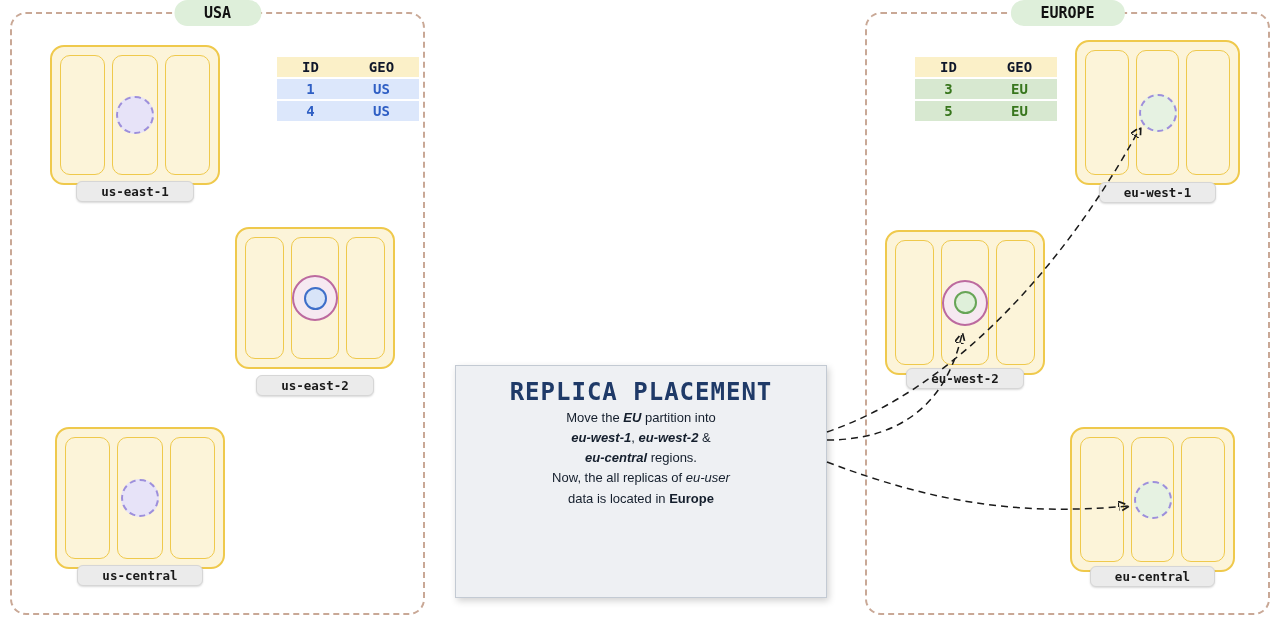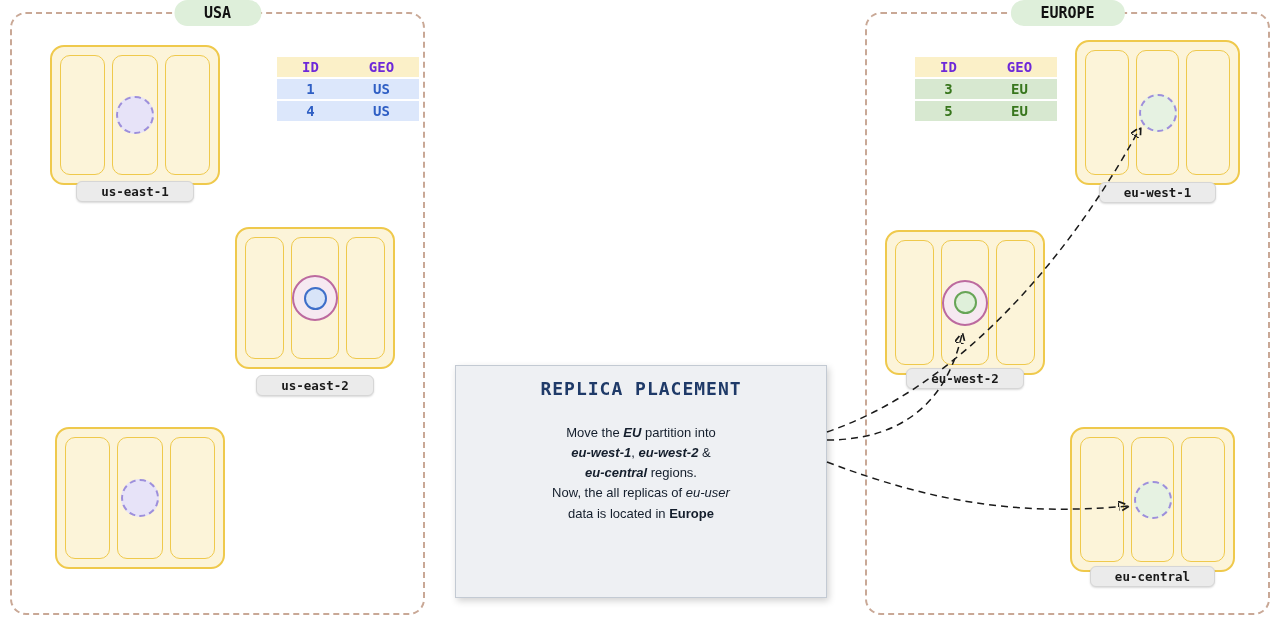--- a/index.html
+++ b/index.html
@@ -37,30 +37,30 @@
   .marker-inner.us{border:2px solid var(--inner-us-border);background:var(--inner-us-fill);}
   .marker-inner.eu{border:2px solid var(--inner-eu-border);background:var(--inner-eu-fill);}
 
   .node-label{position:absolute;text-align:center;}
   .node-label span{display:inline-block;background:#EBEBEB;border:1px solid #D6D6D6;
     border-radius:6px;padding:2px 24px;font-family:"DejaVu Sans Mono",monospace;
     font-weight:bold;font-size:12.5px;color:#1a1a1a;box-shadow:0 1px 2px rgba(0,0,0,.15);}
 
   table.geo-table{position:absolute;border-collapse:separate;border-spacing:0 2px;
     font-family:"DejaVu Sans Mono",monospace;font-weight:bold;font-size:14px;}
-  .geo-table th{background:var(--table-header-bg);color:#6d28d9;padding:2px 25px;text-align:right;}
+  .geo-table th{background:var(--table-header-bg);color:#0f172a;padding:2px 25px;text-align:right;}
   .geo-table.us td{background:var(--us-row-bg);color:var(--us-text);}
   .geo-table.eu td{background:var(--eu-row-bg);color:var(--eu-text);}
   .geo-table td{padding:2px 10px;text-align:center;}
 
   .callout{position:absolute;left:455px;top:365px;width:372px;height:233px;
     background:var(--callout-bg);border:1px solid #C3CAD3;box-shadow:2px 3px 7px rgba(0,0,0,.18);
     padding:12px 14px;text-align:center;}
-  .callout-title{font-family:"DejaVu Sans Mono",monospace;font-weight:bold;font-size:18px;
-    letter-spacing:1px;color:var(--title-color);margin-bottom:24px;}
+  .callout-title{font-family:"DejaVu Sans Mono",monospace;font-weight:bold;font-size:24px;
+    letter-spacing:1px;color:var(--title-color);margin-bottom:2px;}
   .callout-body{font-size:13px;line-height:1.55;color:#141E2C;}
 
   svg.arrows{position:absolute;inset:0;pointer-events:none;}
   svg.arrows path{fill:none;stroke:#1a1a1a;stroke-width:1.5;stroke-dasharray:7 5;}
 </style>
 </head>
 <body>
 
 <div class="canvas">
 
@@ -137,20 +137,23 @@
   <div class="node-label" style="left:235px;top:375px;width:160px">
     <span>us-east-2</span>
   </div>
 
   <div class="node" style="left:55px;top:427px;width:170px;height:142px">
     <div class="slot"></div>
     <div class="slot">
       <span class="marker-dotted us"></span>
     </div>
     <div class="slot"></div>
+  </div>
+  <div class="node-label" style="left:55px;top:565px;width:170px">
+    <span>us-central</span>
   </div>
 
   <div class="node" style="left:1075px;top:40px;width:165px;height:145px">
     <div class="slot"></div>
     <div class="slot">
       <span class="marker-dotted eu"></span>
     </div>
     <div class="slot"></div>
   </div>
   <div class="node-label" style="left:1075px;top:182px;width:165px">

